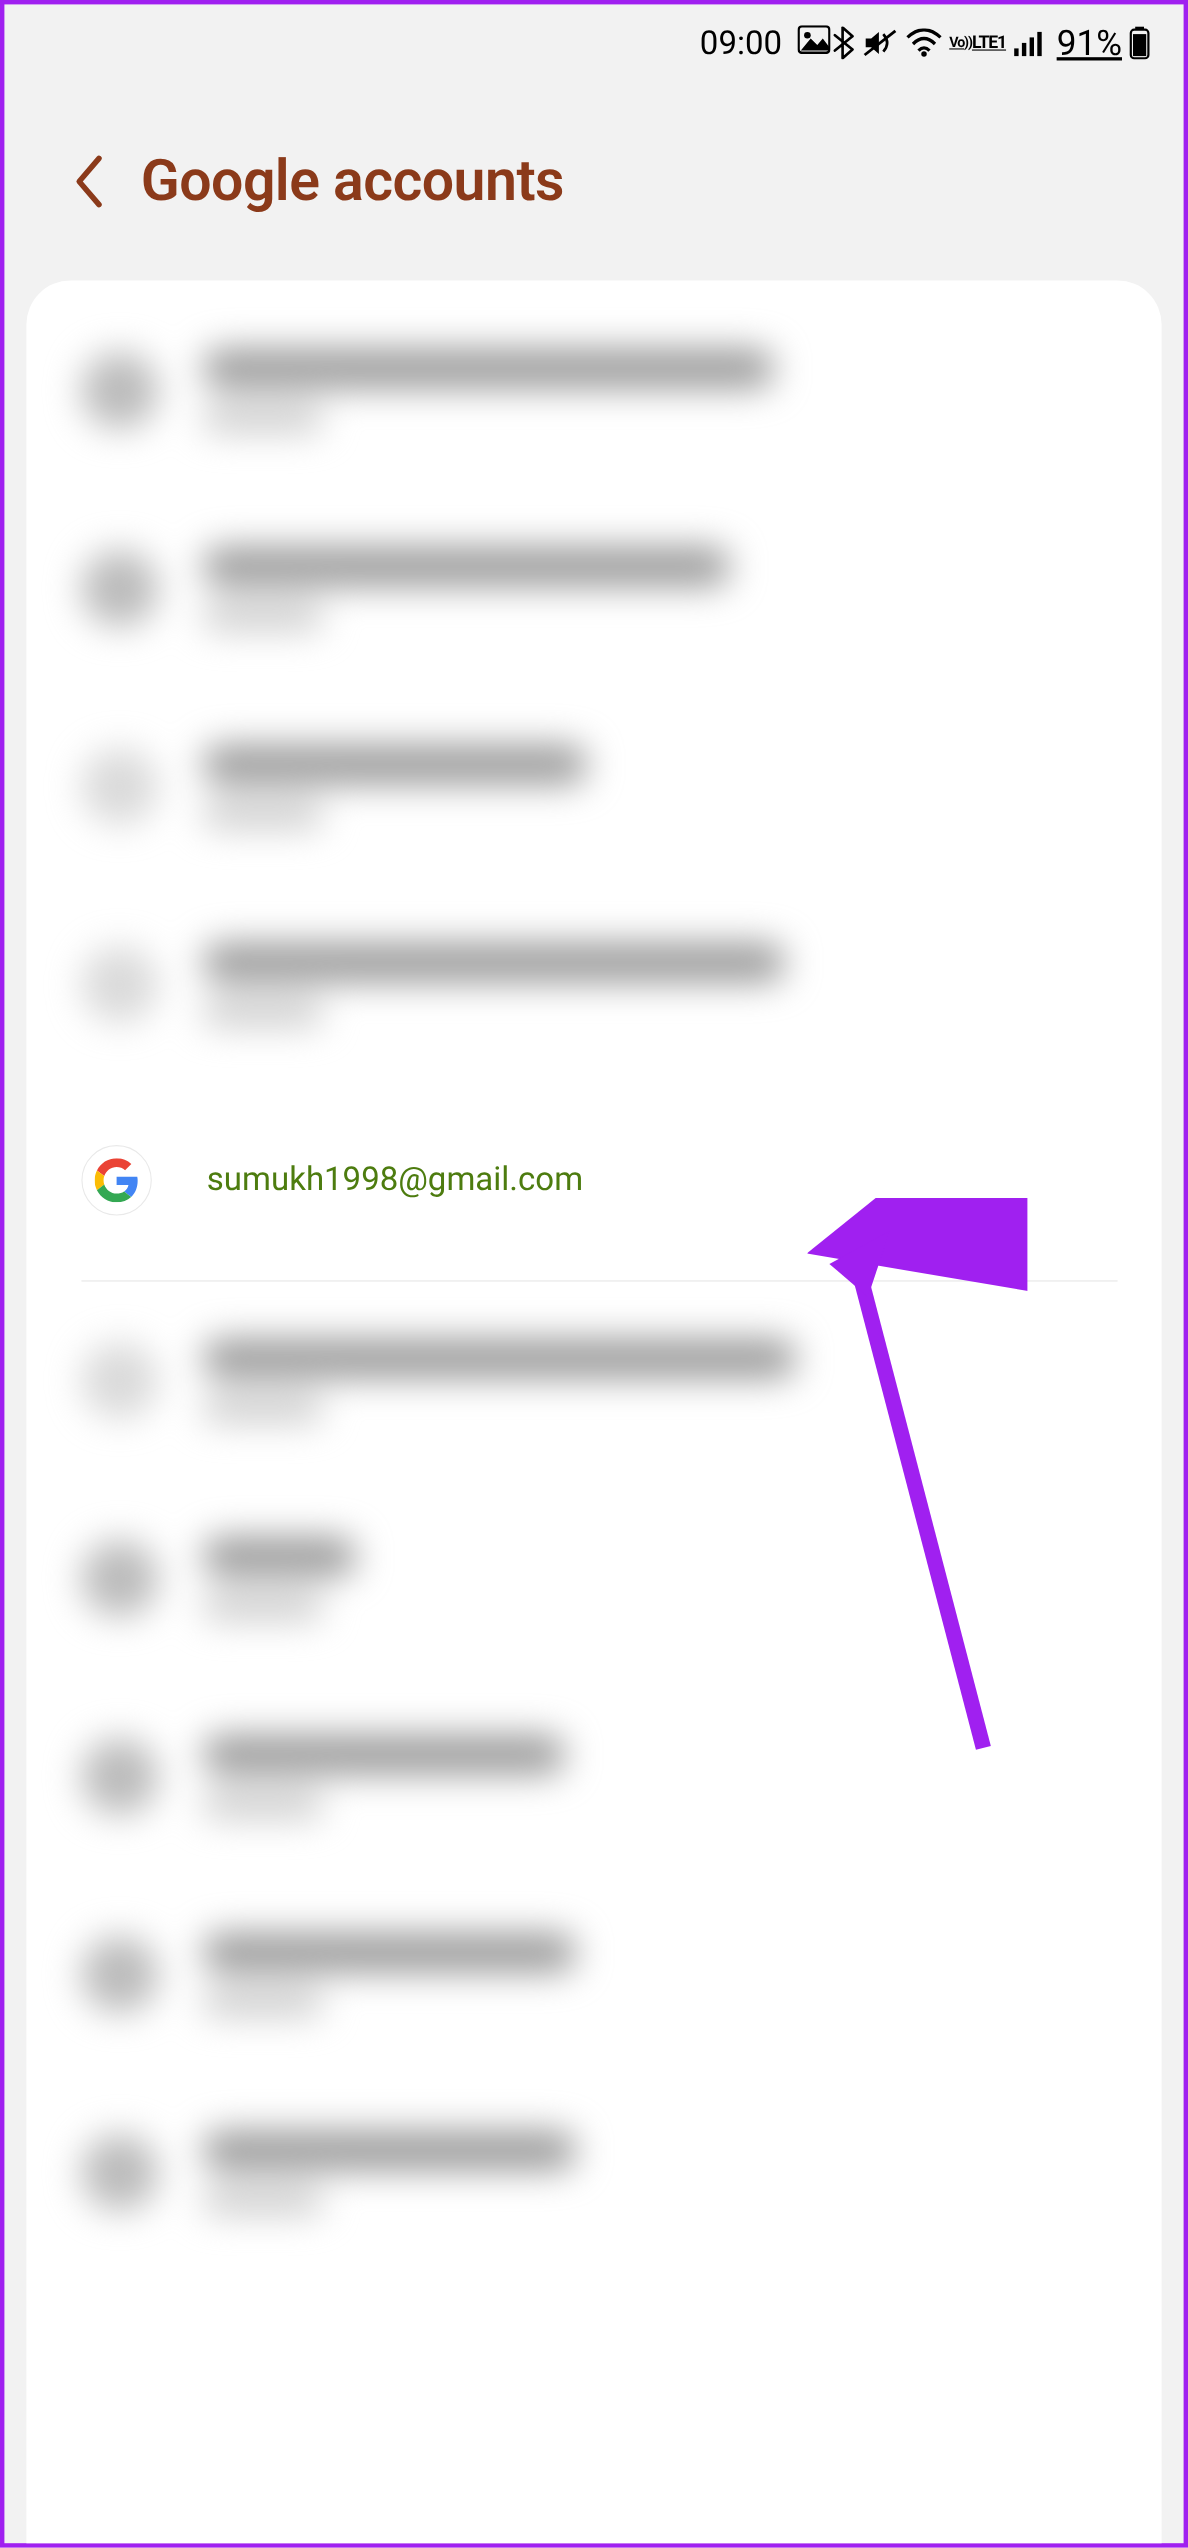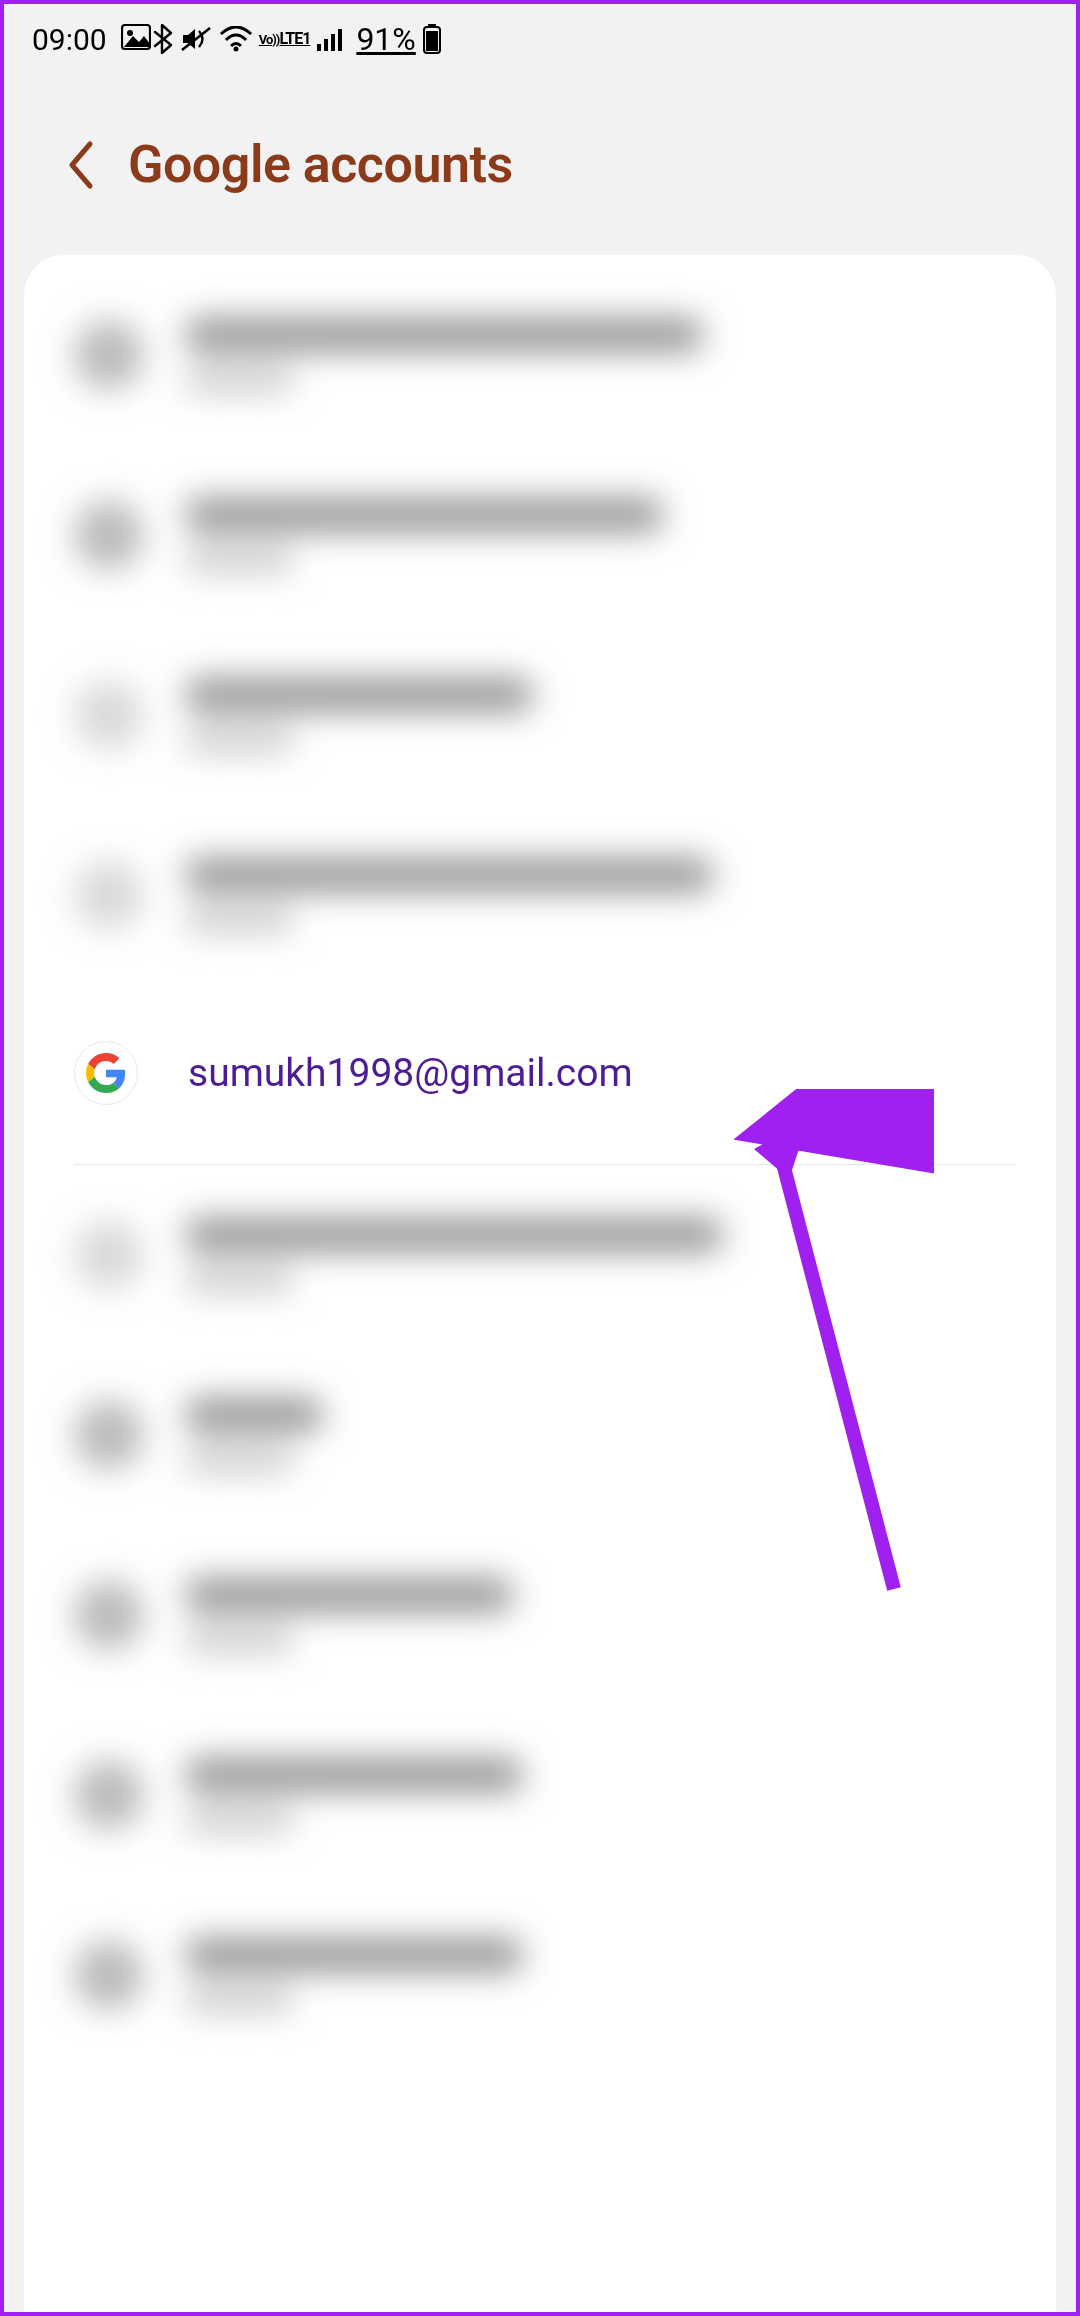--- a/index.html
+++ b/index.html
@@ -10,21 +10,21 @@
     position: relative;
     border: 4px solid #a020f0;
     overflow: hidden;
   }
 
   
   .status-bar {
     height: 70px;
     display: flex;
     align-items: center;
-    justify-content: flex-start;
+    justify-content: flex-end;
     padding: 0 30px 0 28px;
     font-size: 30px;
     color: #000;
     font-weight: 400;
   }
   .status-left { display: flex; align-items: center; gap: 14px; }
   .status-right { display: flex; align-items: center; gap: 6px; text-decoration: underline; }
   .status-right .ico { display: inline-flex; align-items: center; }
   .battery-pct { font-size: 32px; margin-left: 4px; }
 
@@ -98,21 +98,21 @@
     padding-left: 0; padding-right: 0;
     gap: 50px;
   }
   .account-row.sharp .avatar {
     width: 64px; height: 64px; flex: 0 0 64px;
     background: #fff;
     border: 1px solid #e9e9e9;
     display: flex; align-items: center; justify-content: center;
   }
   .account-row.sharp .email {
-    font-size: 39px; color: #4c1d95; font-weight: 400;
+    font-size: 30px; color: #4d7c0f; font-weight: 400;
   }
   .account-row.sharp .provider {
     font-size: 32px; color: #8a8a8a; margin-top: 6px;
   }
 
   
   .arrow-annot {
     position: absolute;
     left: 730px;
     top: 1085px;

